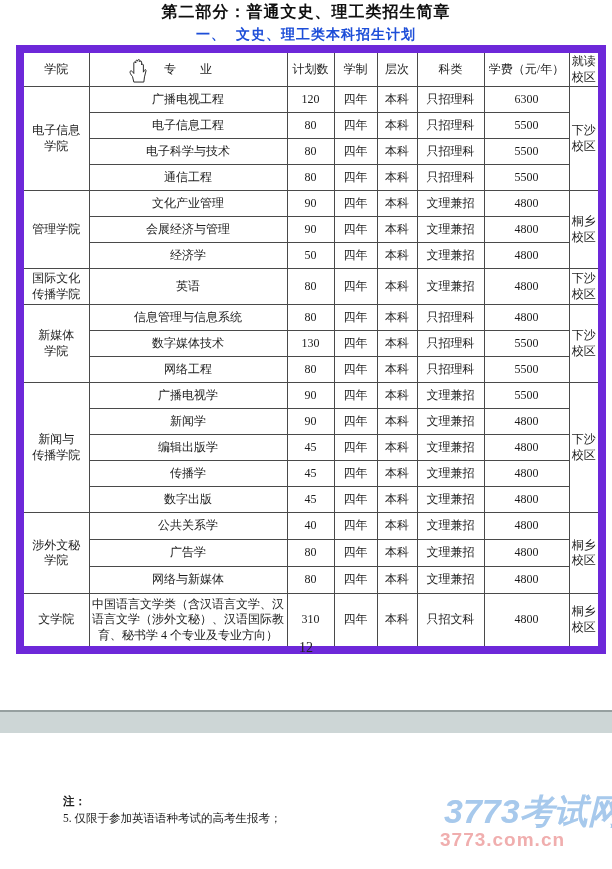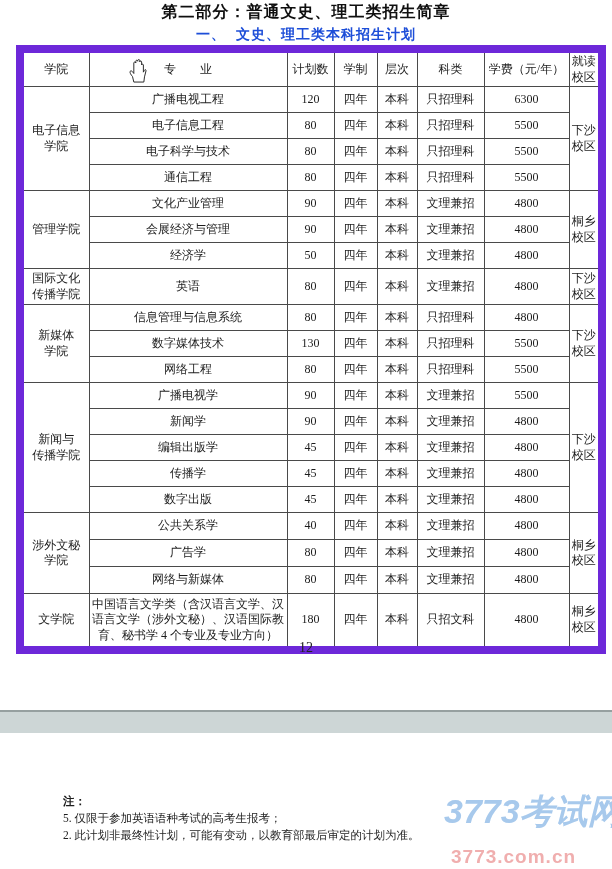--- a/index.html
+++ b/index.html
@@ -45,24 +45,24 @@
     line-height:17px;
   }
   .notes .note-label { font-weight:bold; }
   .wm1 {
     position:absolute; left:444px; top:793px;
     font-family:"Liberation Sans","DejaVu Sans",sans-serif;
     font-weight:bold; font-style:italic; font-size:34px; line-height:36px;
     pointer-events:none; white-space:nowrap;
   }
   .wm2 {
-    position:absolute; left:451px; top:830px;
+    position:absolute; left:440px; top:830px;
     font-family:"Liberation Sans","DejaVu Sans",sans-serif;
     font-weight:bold; font-size:19px; line-height:20px; letter-spacing:1px;
-    pointer-events:none; white-space:nowrap;margin-top:17px;
+    pointer-events:none; white-space:nowrap;
   }
   .cursor {
     position:absolute; left:127px; top:57px; width:22px; height:27px;
     pointer-events:none;
   }
 </style>
 </head>
 <body>
 
 <div class="page">
@@ -266,21 +266,21 @@
           <td class="c-name">网络与新媒体</td>
           <td class="c-plan">80</td>
           <td class="c-years">四年</td>
           <td class="c-level">本科</td>
           <td class="c-category">文理兼招</td>
           <td class="c-tuition">4800</td>
         </tr>
         <tr style="height: 56px;">
           <td class="college-cell" rowspan="1">文学院</td>
           <td class="c-name">中国语言文学类（含汉语言文学、汉语言文学（涉外文秘）、汉语国际教育、秘书学 4 个专业及专业方向）</td>
-          <td class="c-plan">180</td>
+          <td class="c-plan">310</td>
           <td class="c-years">四年</td>
           <td class="c-level">本科</td>
           <td class="c-category">只招文科</td>
           <td class="c-tuition">4800</td>
           <td class="campus-cell" rowspan="1">桐乡
 校区</td>
         </tr>
       </tbody>
   </table>
 
@@ -288,19 +288,18 @@
     <path d="M6.2 22.5 L5 17.5 C3.6 16 2.2 13.6 2.9 12.7 C3.5 12 4.4 12.3 5 13.1 L6.2 14.7 L6.2 5.2 C6.2 3.9 8 3.9 8 5.2 L8 3.6 C8 2.3 9.8 2.3 9.8 3.6 L9.8 3 C9.8 1.7 11.6 1.7 11.6 3 L11.6 4.2 C11.6 3.1 13.3 3.1 13.3 4.2 L13.3 7 C13.3 6 14.9 6 14.9 7 L14.9 13.5 L15.8 11.8 C16.3 10.8 17.6 11.2 17.3 12.3 L15.9 17.8 L15.3 22.5 Z" fill="#ffffff" stroke="#2a2a2a" stroke-width="0.9" stroke-linejoin="round"></path>
   </svg>
 
   <div class="pagenum">12</div>
 
   <div class="band"></div>
 
   <div class="notes">
     <div class="note-label">注：</div>
   <div>5. 仅限于参加英语语种考试的高考生报考；</div>
-      <div>2. 此计划非最终性计划，可能有变动，以教育部最后审定的计划为准。</div>
     </div>
 
   <div class="wm1" style="color: rgb(167, 201, 236);">3773考试网</div>
   <div class="wm2" style="color: rgb(240, 174, 174);">3773.com.cn</div>
 
 </div>
 
 </body></html>

